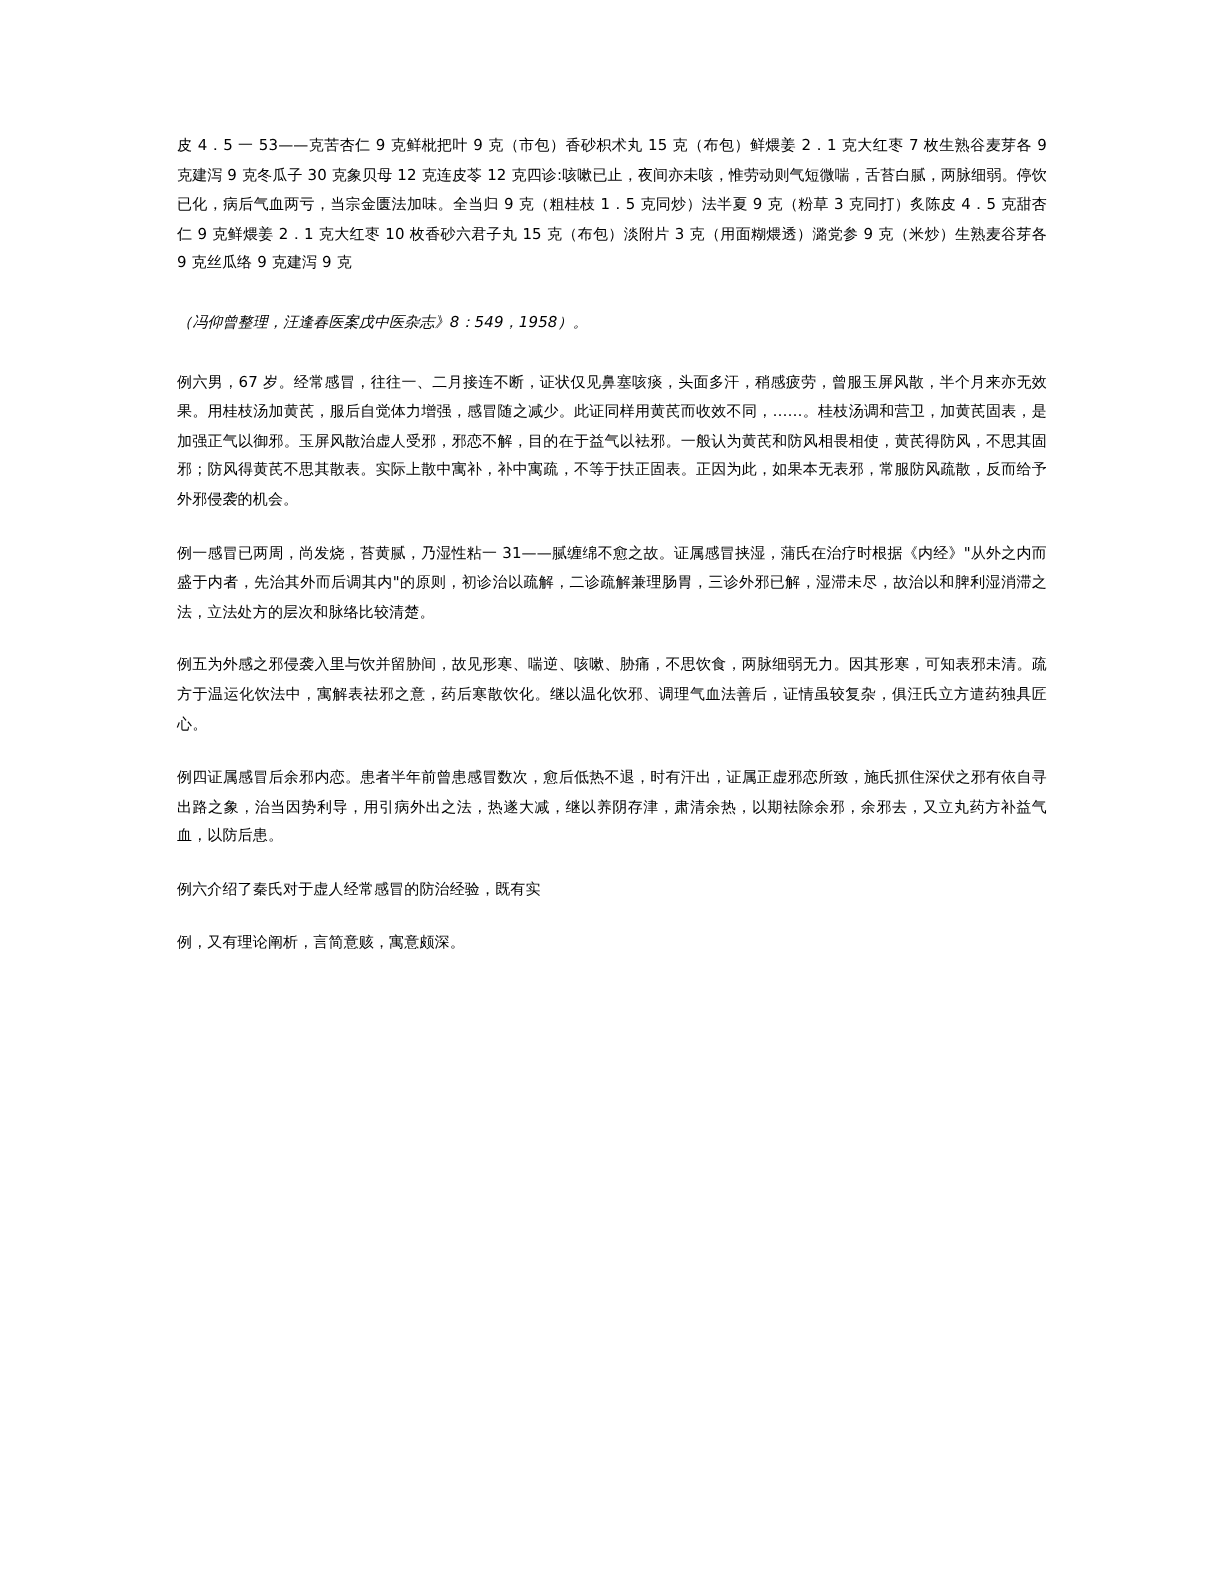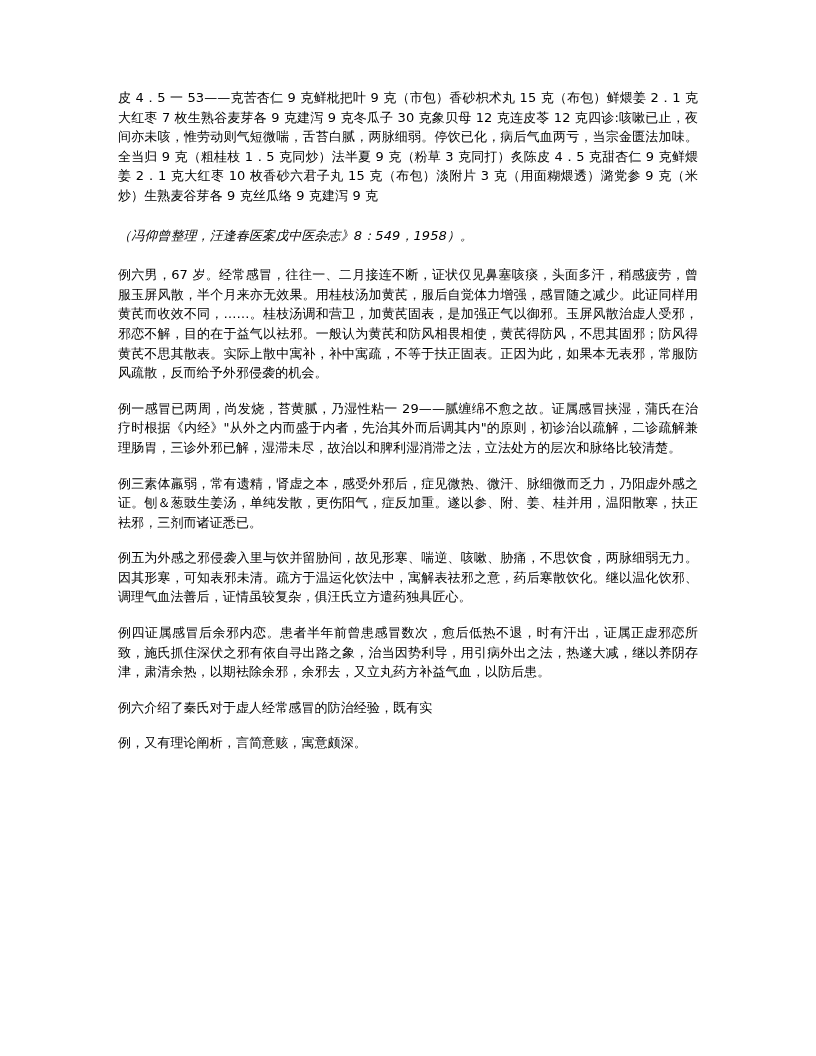--- a/index.html
+++ b/index.html
@@ -20,21 +20,21 @@
     height: 1056px;
     box-sizing: border-box;
     padding: 88px 118px 60px 118px;
     background: #ffffff;
   }
   .doc-body {
     width: 580px;
   }
   p.para {
     margin: 0 0 16px 0;
-    font-size: 13px;
+    font-size: 10px;
     line-height: 19.6px;
     text-align: justify;
     text-justify: inter-ideograph;
     letter-spacing: 0.1px;
   }
   p.first {
     margin-bottom: 20px;
   }
   p.cite {
     margin-bottom: 20px;
@@ -51,24 +51,23 @@
   <div class="doc-body">
 
     <p class="para first">皮 4．5 一 53——克苦杏仁 9 克鲜枇把叶 9 克（市包）香砂枳术丸 15 克（布包）鲜煨姜 2．1 克大红枣 7 枚生熟谷麦芽各 9 克建泻 9 克冬瓜子 30 克象贝母 12 克连皮苓 12 克四诊:咳嗽已止，夜间亦未咳，惟劳动则气短微喘，舌苔白腻，两脉细弱。停饮已化，病后气血两亏，当宗金匮法加味。全当归 9 克（粗桂枝 1．5 克同炒）法半夏 9 克（粉草 3 克同打）炙陈皮 4．5 克甜杏仁 9 克鲜煨姜 2．1 克大红枣 10 枚香砂六君子丸 15 克（布包）淡附片 3 克（用面糊煨透）潞党参 9 克（米炒）生熟麦谷芽各 9 克丝瓜络 9 克建泻 9 克</p>
 
     <p class="para cite">（冯仰曾整理，汪逢春医案戊中医杂志》8：549，1958）。</p>
 
     <p class="para">例六男，67 岁。经常感冒，往往一、二月接连不断，证状仅见鼻塞咳痰，头面多汗，稍感疲劳，曾服玉屏风散，半个月来亦无效果。用桂枝汤加黄芪，服后自觉体力增强，感冒随之减少。此证同样用黄芪而收效不同，……。桂枝汤调和营卫，加黄芪固表，是加强正气以御邪。玉屏风散治虚人受邪，邪恋不解，目的在于益气以袪邪。一般认为黄芪和防风相畏相使，黄芪得防风，不思其固邪；防风得黄芪不思其散表。实际上散中寓补，补中寓疏，不等于扶正固表。正因为此，如果本无表邪，常服防风疏散，反而给予外邪侵袭的机会。</p>
 
 
 
-    <p class="para">例一感冒已两周，尚发烧，苔黄腻，乃湿性粘一 29——腻缠绵不愈之故。证属感冒挟湿，蒲氏在治疗时根据《内经》"从外之内而盛于内者，先治其外而后调其内"的原则，初诊治以疏解，二诊疏解兼理肠胃，三诊外邪已解，湿滞未尽，故治以和脾利湿消滞之法，立法处方的层次和脉络比较清楚。</p>
+    <p class="para">例一感冒已两周，尚发烧，苔黄腻，乃湿性粘一 31——腻缠绵不愈之故。证属感冒挟湿，蒲氏在治疗时根据《内经》"从外之内而盛于内者，先治其外而后调其内"的原则，初诊治以疏解，二诊疏解兼理肠胃，三诊外邪已解，湿滞未尽，故治以和脾利湿消滞之法，立法处方的层次和脉络比较清楚。</p>
 
 
-    <p class="para">例三素体羸弱，常有遗精，肾虚之本，感受外邪后，症见微热、微汗、脉细微而乏力，乃阳虚外感之证。刨＆葱豉生姜汤，单纯发散，更伤阳气，症反加重。遂以参、附、姜、桂并用，温阳散寒，扶正袪邪，三剂而诸证悉已。</p>
 
     <p class="para">例五为外感之邪侵袭入里与饮并留胁间，故见形寒、喘逆、咳嗽、胁痛，不思饮食，两脉细弱无力。因其形寒，可知表邪未清。疏方于温运化饮法中，寓解表祛邪之意，药后寒散饮化。继以温化饮邪、调理气血法善后，证情虽较复杂，俱汪氏立方遣药独具匠心。</p>
 
     <p class="para">例四证属感冒后余邪内恋。患者半年前曾患感冒数次，愈后低热不退，时有汗出，证属正虚邪恋所致，施氏抓住深伏之邪有依自寻出路之象，治当因势利导，用引病外出之法，热遂大减，继以养阴存津，肃清余热，以期袪除余邪，余邪去，又立丸药方补益气血，以防后患。</p>
 
     <p class="para">例六介绍了秦氏对于虚人经常感冒的防治经验，既有实</p>
 
     <p class="para last">例，又有理论阐析，言简意赅，寓意颇深。</p>
 
   </div>

